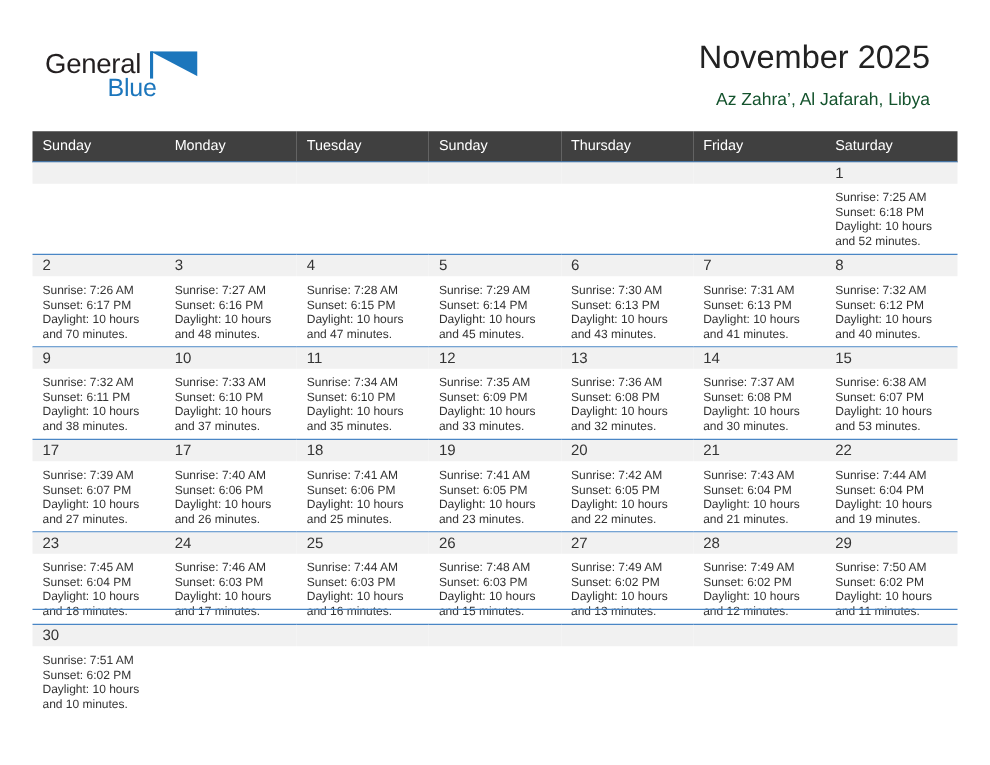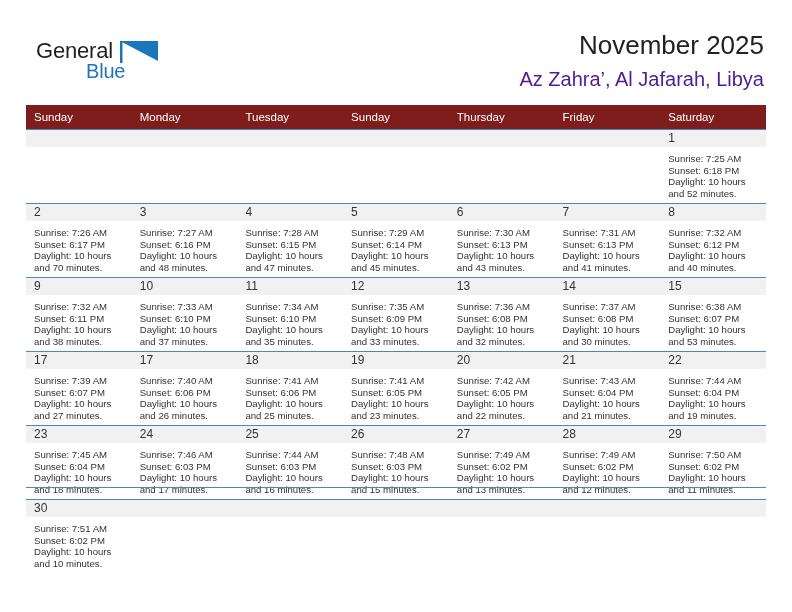--- a/index.html
+++ b/index.html
@@ -56,49 +56,49 @@
     position: absolute;
     left: 50px;
     top: 22px;
     font-size: 20px;
     letter-spacing: -0.2px;
     color: #1c76bc;
     font-family: "Liberation Sans", sans-serif;
   }
   .title-block {
     position: absolute;
-    right: 28px;
+    right: 48px;
     top: 28px;
     text-align: right;
   }
   .cal-title {
     font-size: 26px;
     color: #222222;
     line-height: 34px;
     white-space: nowrap;
   }
   .cal-subtitle {
-    font-size: 20px;
-    color: #4c1d95;
+    font-size: 14px;
+    color: #14532d;
     line-height: 22px;
     margin-top: 6px;
     white-space: nowrap;
   }
 
   
   .calendar {
     position: absolute;
     left: 26px;
     top: 105px;
     width: 740px;
     border-collapse: collapse;
     table-layout: fixed;
   }
   .calendar th {
-    background: #7f1d1d;
+    background: #404040;
     color: #ffffff;
     font-size: 11.5px;
     font-weight: normal;
     text-align: left;
     padding: 5px 0 5px 8px;
     height: 14px;
     border: none;
   }
   .calendar td {
     vertical-align: top;

